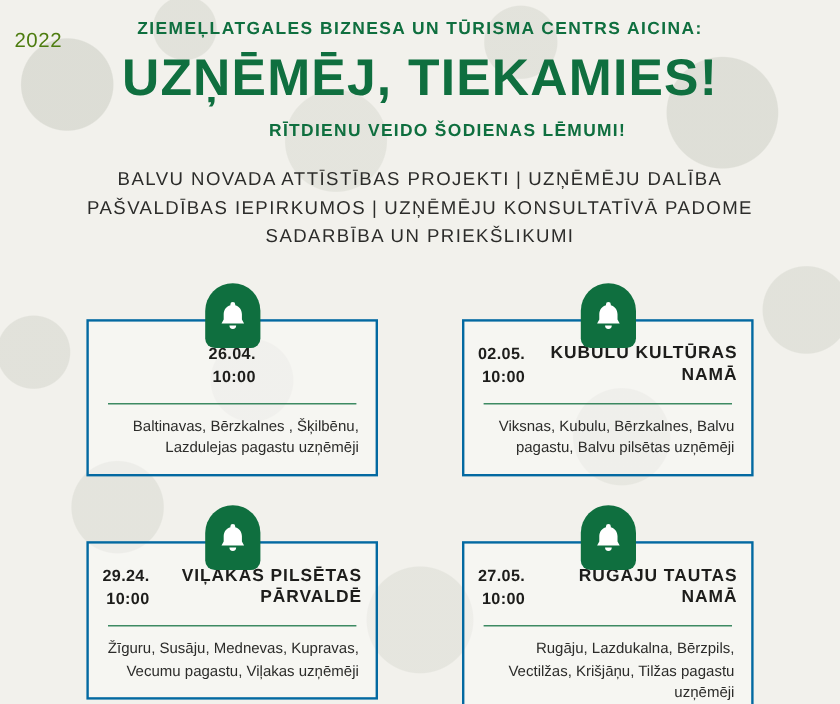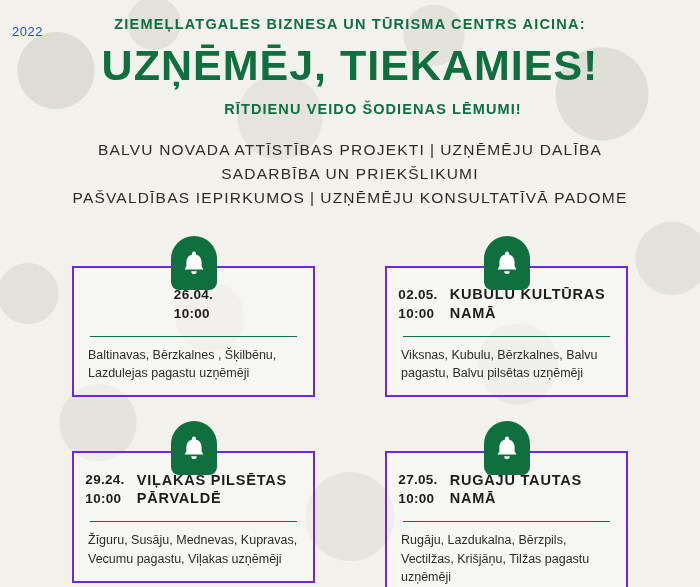--- a/index.html
+++ b/index.html
@@ -37,23 +37,23 @@
   .content {
     position: relative;
     z-index: 2;
     width: 700px;
     height: 587px;
   }
   .year {
     position: absolute;
     left: 12px;
     top: 8px;
-    font-size: 13px;
+    font-size: 17px;
     letter-spacing: 0.5px;
-    color: #1d4ed8;
+    color: #4d7c0f;
   }
   .head-line1 {
     text-align: center;
     font-size: 14.5px;
     font-weight: bold;
     letter-spacing: 1.2px;
     color: #0f6f3f;
     margin-top: 16px;
   }
   .head-title {
@@ -107,24 +107,24 @@
     width: 46px;
     height: 54px;
     background: #0f6f3f;
     border-radius: 23px 23px 8px 8px;
     display: flex;
     align-items: center;
     justify-content: center;
   }
   .bell svg { display: block; }
   .card {
-    border: 2px solid #6d28d9;
+    border: 2px solid #0369a1;
     background: rgba(255,255,255,0.35);
     padding: 14px 10px 11px;
-    text-align: left;
+    text-align: right;
   }
   .card-top {
     display: flex;
     align-items: center;
     justify-content: center;
     gap: 12px;
     min-height: 44px;
   }
   .card-time {
     font-size: 13.5px;
@@ -164,25 +164,25 @@
 
   <div class="head-line1">ZIEMEĻLATGALES BIZNESA UN TŪRISMA CENTRS AICINA:</div>
   <div class="head-title">UZŅĒMĒJ, TIEKAMIES!</div>
   <div class="head-sub">RĪTDIENU VEIDO ŠODIENAS LĒMUMI!</div>
 
   <div class="topics">
     <div>
       <span>BALVU NOVADA ATTĪSTĪBAS PROJEKTI</span><span class="sep">|</span><span>UZŅĒMĒJU DALĪBA</span>
     </div>
     <div>
+      <span>PAŠVALDĪBAS IEPIRKUMOS</span><span class="sep">|</span><span>UZŅĒMĒJU KONSULTATĪVĀ PADOME</span>
+    </div>
+    <div>
       <span>SADARBĪBA UN PRIEKŠLIKUMI</span>
     </div>
-    <div>
-      <span>PAŠVALDĪBAS IEPIRKUMOS</span><span class="sep">|</span><span>UZŅĒMĒJU KONSULTATĪVĀ PADOME</span>
-    </div>
   </div>
 
   <div class="cards">
 
     <div class="card-wrap">
       <div class="bell">
         <svg width="26" height="28" viewBox="0 0 26 28" aria-hidden="true">
           <path d="M13 2.6a2 2 0 0 1 2 2v.8c3.4.9 5.6 3.9 5.6 7.5v4.3l1.8 3.3H3.6l1.8-3.3v-4.3c0-3.6 2.2-6.6 5.6-7.5v-.8a2 2 0 0 1 2-2z" fill="#ffffff"></path>
           <path d="M10.2 22.3h5.6a2.8 2.8 0 0 1-5.6 0z" fill="#ffffff"></path>
         </svg>

